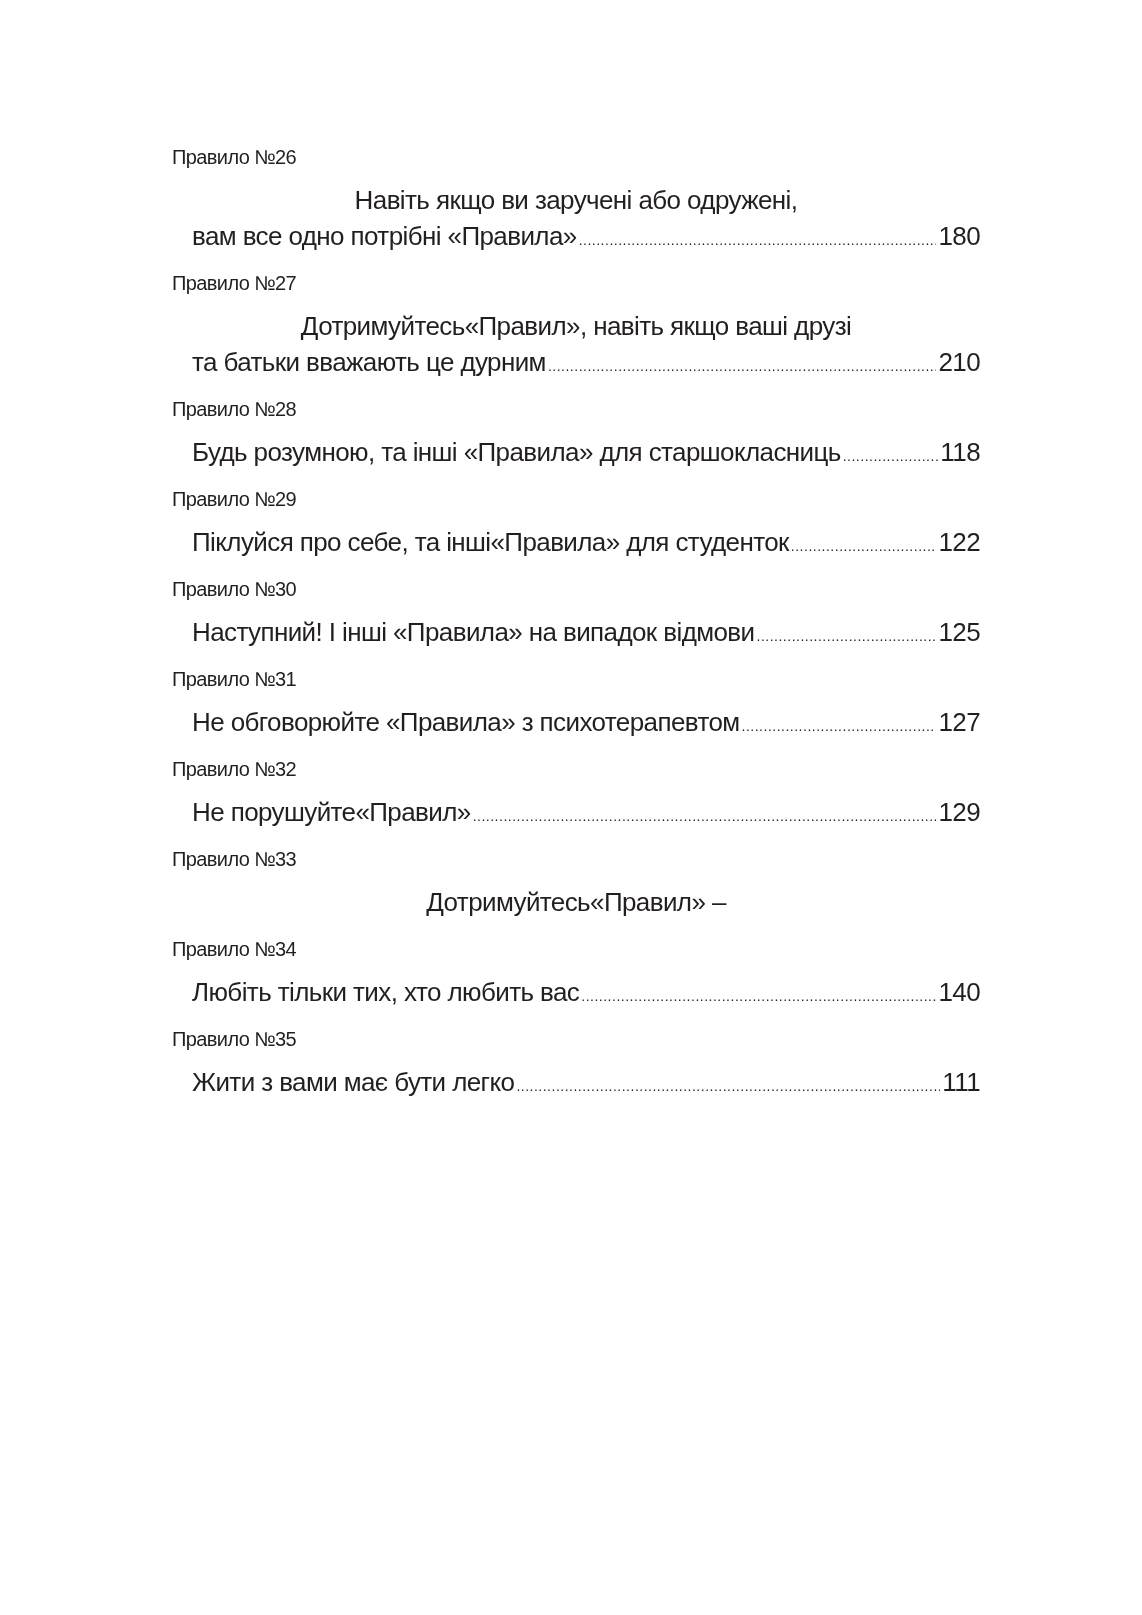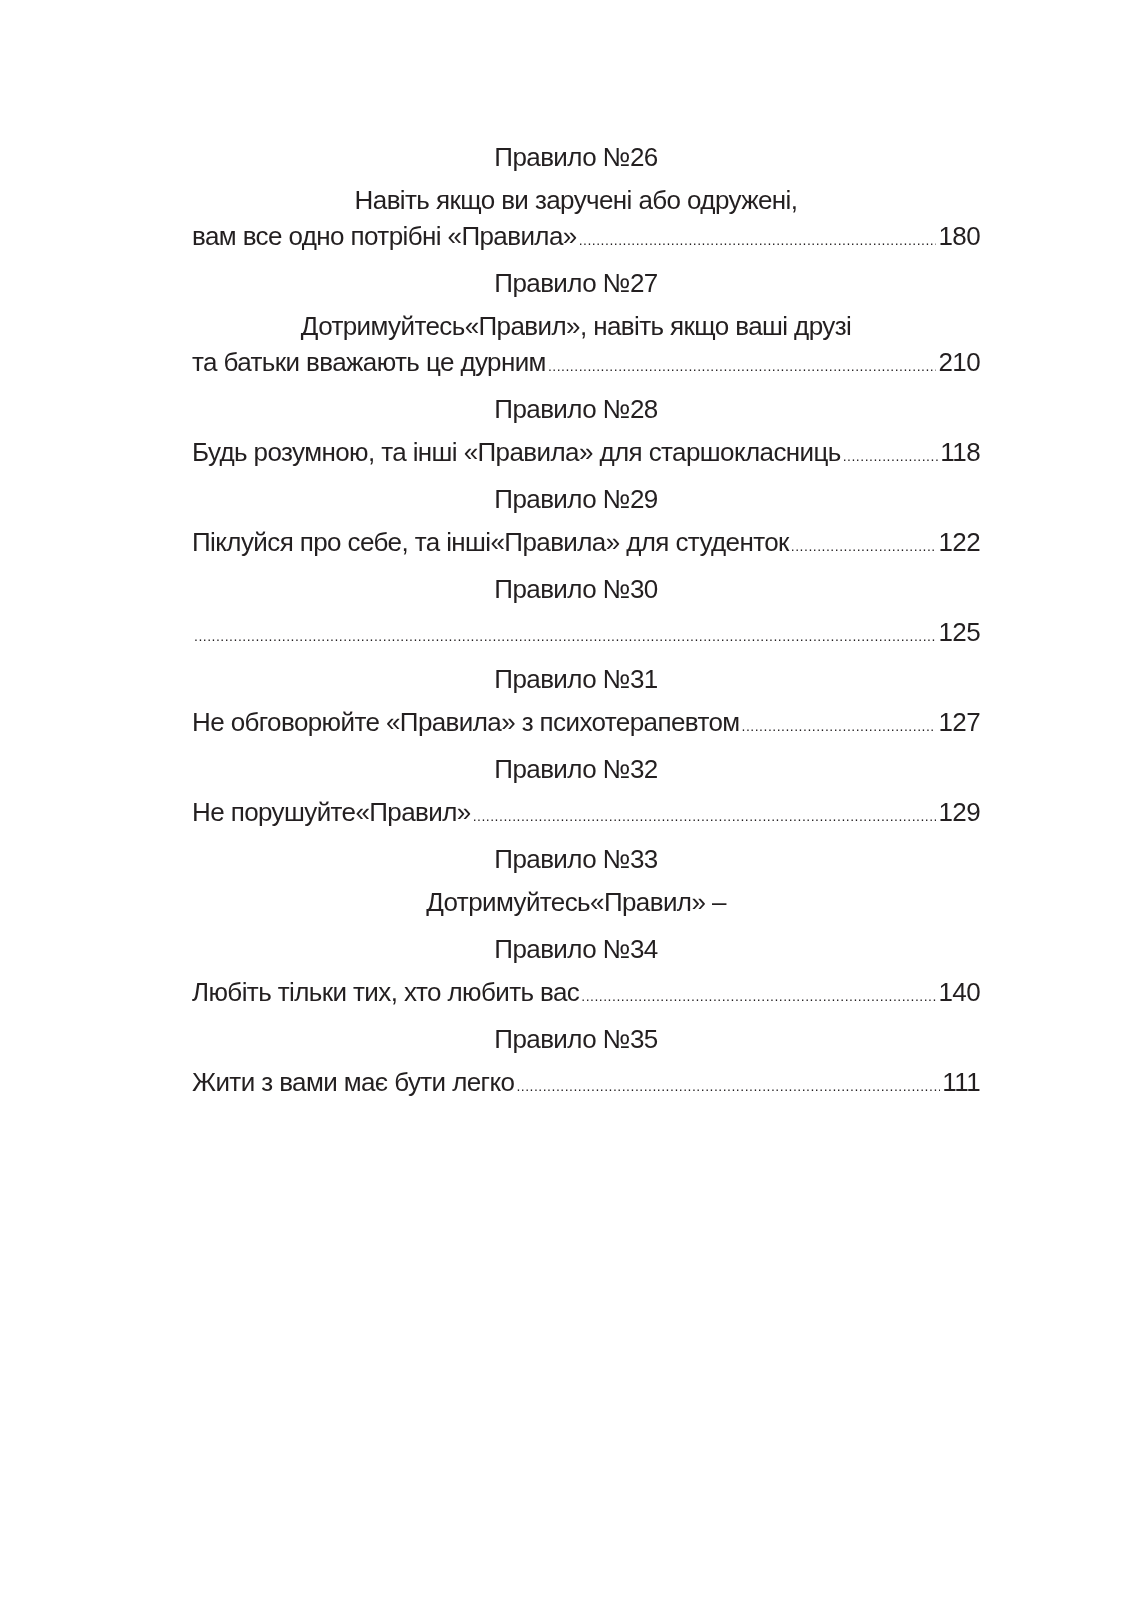--- a/index.html
+++ b/index.html
@@ -4,24 +4,23 @@
 <style>
   html, body { margin: 0; padding: 0; background: #ffffff; }
   body { width: 1142px; height: 1615px; position: relative; overflow: hidden; }
   .page {
     position: absolute; left: 172px; top: 140px; width: 808px;
     font-family: "Liberation Sans Narrow", "Liberation Sans", sans-serif;
     color: #231f20;
   }
   .entry { margin-bottom: 12px; }
   .rule {
-    font-size: 26px; line-height: 34px; height: 34px;
+    font-size: 20px; line-height: 34px; height: 34px;
     letter-spacing: -0.6px; transform-origin: left; white-space: nowrap;
     margin-bottom: 8px;
-    text-align: center;
   }
   .line {
     font-size: 26px; line-height: 36px; height: 36px;
     letter-spacing: -0.6px; white-space: nowrap; text-align: center;
   }
   .toc-line { display: flex; align-items: baseline; margin-left: 20px; }
   .toc-line .t { flex: 0 0 auto; }
   .toc-line .dots {
     flex: 1 1 auto; overflow: hidden; white-space: nowrap;
     font-size: 14px; letter-spacing: 0.5px; margin: 0 2px;
@@ -70,20 +69,21 @@
     <div class="line toc-line">
       <span class="t">Піклуйся про себе, та інші«Правила» для студенток</span>
       <span class="dots"></span>
       <span class="pg">122</span>
     </div>
   </div>
 
   <div class="entry">
     <div class="rule">Правило №30</div>
     <div class="line toc-line">
+      <span class="t">Наступний! І інші «Правила» на випадок відмови </span>
       <span class="dots"></span>
       <span class="pg">125</span>
     </div>
   </div>
 
   <div class="entry">
     <div class="rule">Правило №31</div>
     <div class="line toc-line">
       <span class="t">Не обговорюйте «Правила» з психотерапевтом</span>
       <span class="dots"></span>

